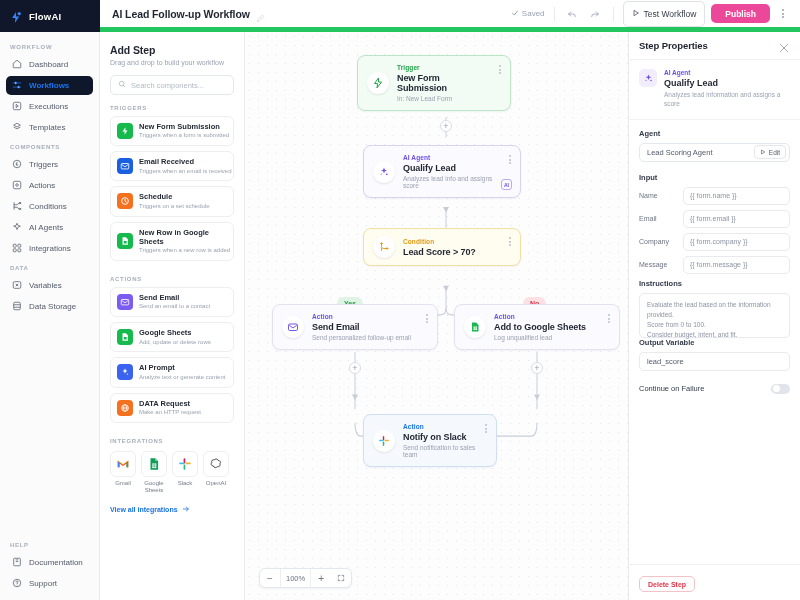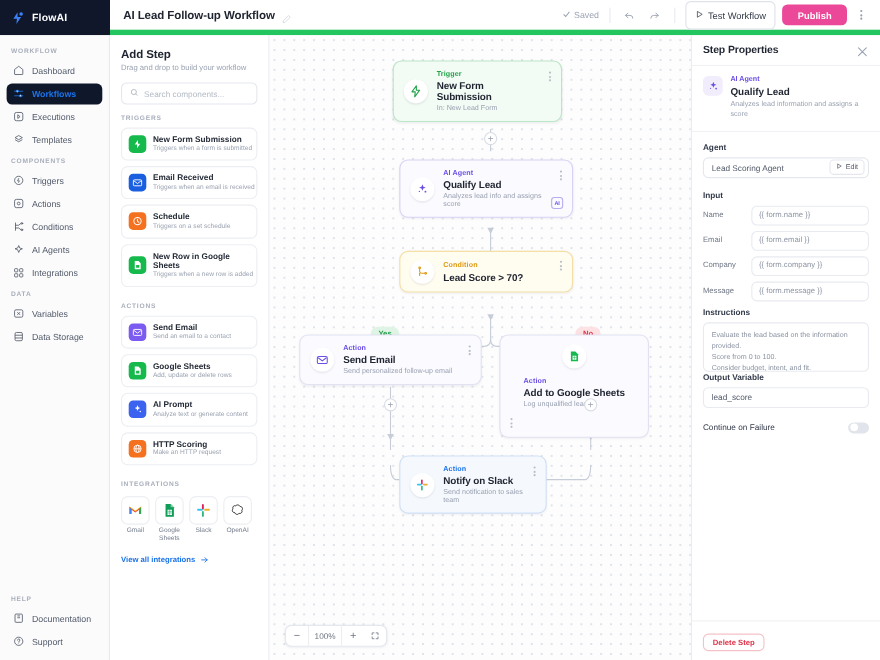--- a/index.html
+++ b/index.html
@@ -493,21 +493,21 @@
       </div>
       <div class="comp">
         <span class="comp-ic" style="background:#f4711f">
           <svg viewBox="0 0 24 24" fill="none" stroke="#fff" stroke-width="2">
               <circle cx="12" cy="12" r="8"></circle>
               <ellipse cx="12" cy="12" rx="3.5" ry="8"></ellipse>
               <path d="M4.5 12h15"></path>
             </svg>
         </span>
         <span class="comp-txt">
-          <span class="comp-name" style="display:block">HTTP Scoring</span>
+          <span class="comp-name" style="display:block">DATA Request</span>
           <span class="comp-desc" style="display:block">Make an HTTP request</span>
         </span>
       </div>
 
       <div class="grp-label">INTEGRATIONS</div>
       <div class="integ-row">
         <div class="integ">
           <div class="integ-box">
             <svg viewBox="0 0 24 24">
                 <path d="M3 6.5v11h3V11l6 4.4L18 11v6.5h3v-11L12 13z" fill="#ea4335"></path>
@@ -661,21 +661,21 @@
           <span class="node-desc" style="display:block">Send personalized follow-up email</span>
         </span>
         <span class="kebab">
             <i></i>
             <i></i>
             <i></i>
           </span>
       </div>
       <div class="plus-node" style="left:104px; top:330px;">+</div>
 
-      <div class="node n-action" style="left:209px; top:272px; width:136px;flex-direction:column;">
+      <div class="node n-action" style="left:209px; top:272px; width:166px;">
         <span class="node-ic">
           <svg viewBox="0 0 24 24">
               <path d="M6 3h8l5 5v13H6z" fill="#15b94c"></path>
               <path d="M9 11h7v7H9z" fill="#fff"></path>
               <path d="M9 14h7M12.5 11v7" stroke="#15b94c" stroke-width=".9"></path>
             </svg>
         </span>
         <span class="node-body">
           <span class="node-kind" style="display:block">Action</span>
           <span class="node-name" style="display:block">Add to Google Sheets</span>

